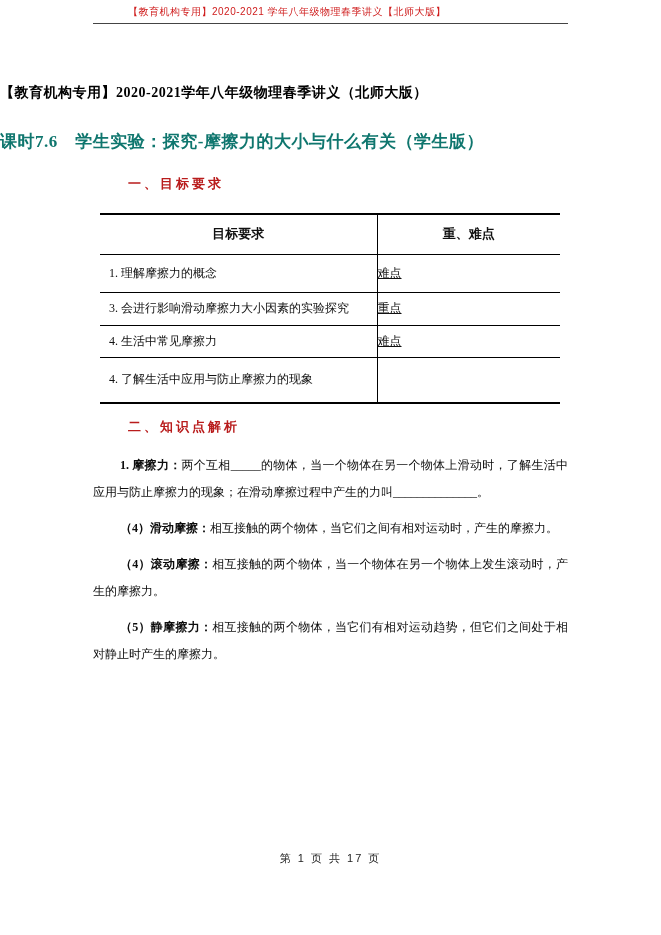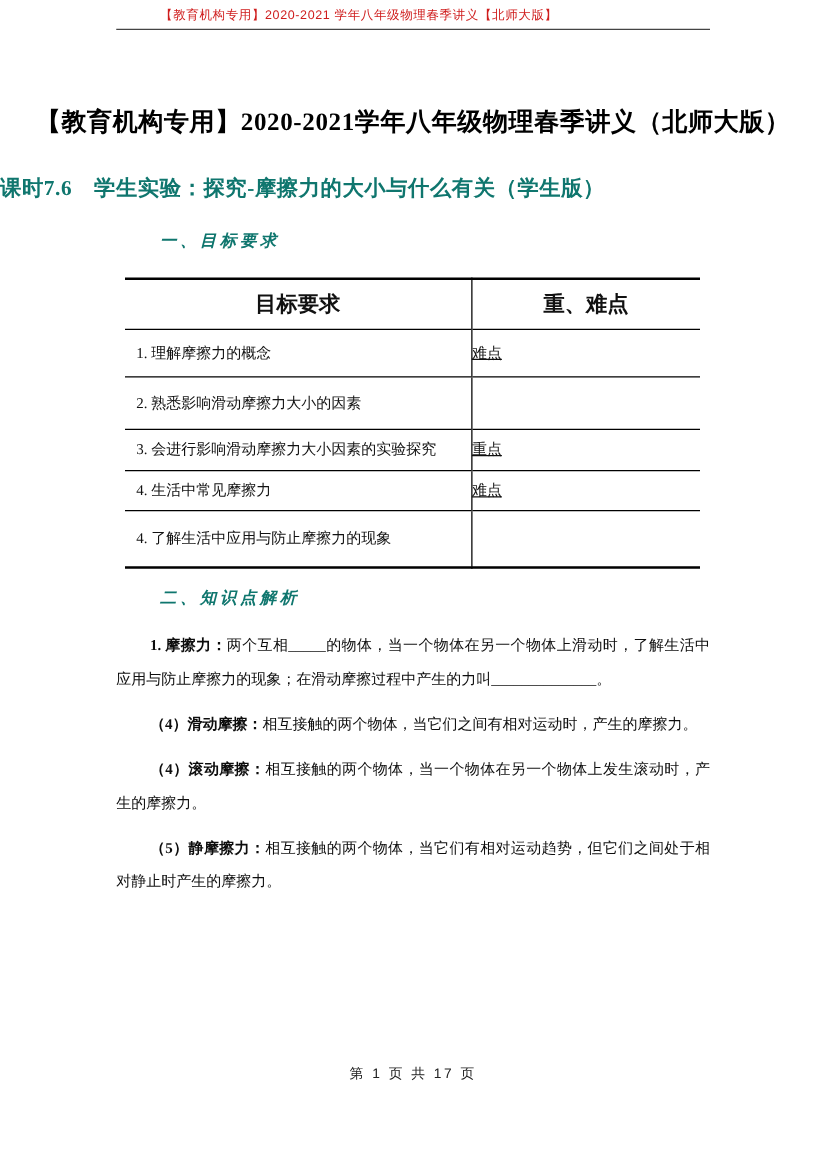--- a/index.html
+++ b/index.html
@@ -21,41 +21,39 @@
     border-bottom: 1px solid #444444;
     padding: 5px 0 4px 35px;
     font-size: 10px;
     letter-spacing: 0.5px;
     color: #cf1d1d;
     font-family: "Liberation Sans", sans-serif;
   }
   
   .main-title {
     margin-top: 60px;
-    text-align: center;
-    font-size: 20px;
+    font-size: 14px;
     font-weight: bold;
     letter-spacing: 0.5px;
     color: #000000;
   }
   .lesson-title {
     margin-top: 28px;
     text-align: left;
     font-size: 17px;
     font-weight: bold;
     letter-spacing: 0.5px;
     color: #0f766e;
   }
   
   .section-heading {
     margin: 22px 93px 0 128px;
-    color: #0f766e;
+    color: #b91c1c;
     font-size: 13px;
     font-weight: bold;
-    font-style: italic;
     letter-spacing: 3px;
   }
   .section-heading.second {
     margin-top: 14px;
   }
   
   table.goals {
     border-collapse: collapse;
     margin: 20px 0 0 100px;
     width: 460px;
@@ -69,21 +67,21 @@
   table.goals tr { border-bottom: 1px solid #000000; }
   table.goals td, table.goals th {
     border-right: none;
     vertical-align: middle;
     padding: 0;
   }
   table.goals td:first-child, table.goals th:first-child {
     border-right: 1px solid #000000;
   }
   table.goals tr.head { height: 40px; }
-  table.goals tr.head th { font-weight: bold; text-align: center; font-size: 17px; }
+  table.goals tr.head th { font-weight: bold; text-align: center; font-size: 13px; }
   table.goals tr.r0 { height: 38px; }
   table.goals tr.r1 { height: 42px; }
   table.goals tr.r2 { height: 33px; }
   table.goals tr.r3 { height: 32px; }
   table.goals tr.r4 { height: 46px; }
   table.goals td.goal { text-align: left; padding-left: 9px; }
   table.goals td.level { text-align: left; text-decoration: underline; }
   
   .body-text {
     margin: 16px 93px 0 93px;
@@ -130,24 +128,20 @@
     </colgroup>
   <tbody>
       <tr class="head">
     <th>目标要求</th>
     <th>重、难点</th>
   </tr>
   <tr class="r0">
     <td class="goal">1. 理解摩擦力的概念</td>
     <td class="level">难点</td>
   </tr>
-  <tr class="r1">
-    <td class="goal">2. 熟悉影响滑动摩擦力大小的因素</td>
-    <td class="level"></td>
-  </tr>
   <tr class="r2">
     <td class="goal">3. 会进行影响滑动摩擦力大小因素的实验探究</td>
     <td class="level">重点</td>
   </tr>
   <tr class="r3">
     <td class="goal">4. 生活中常见摩擦力</td>
     <td class="level">难点</td>
   </tr>
   <tr class="r4">
     <td class="goal">4. 了解生活中应用与防止摩擦力的现象</td>

